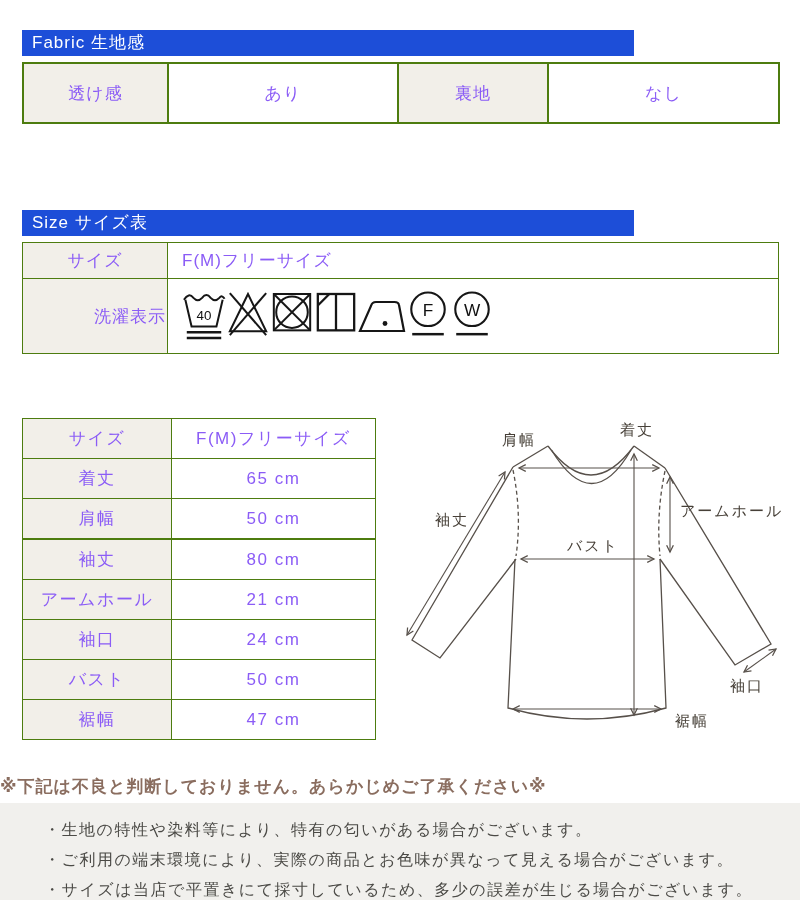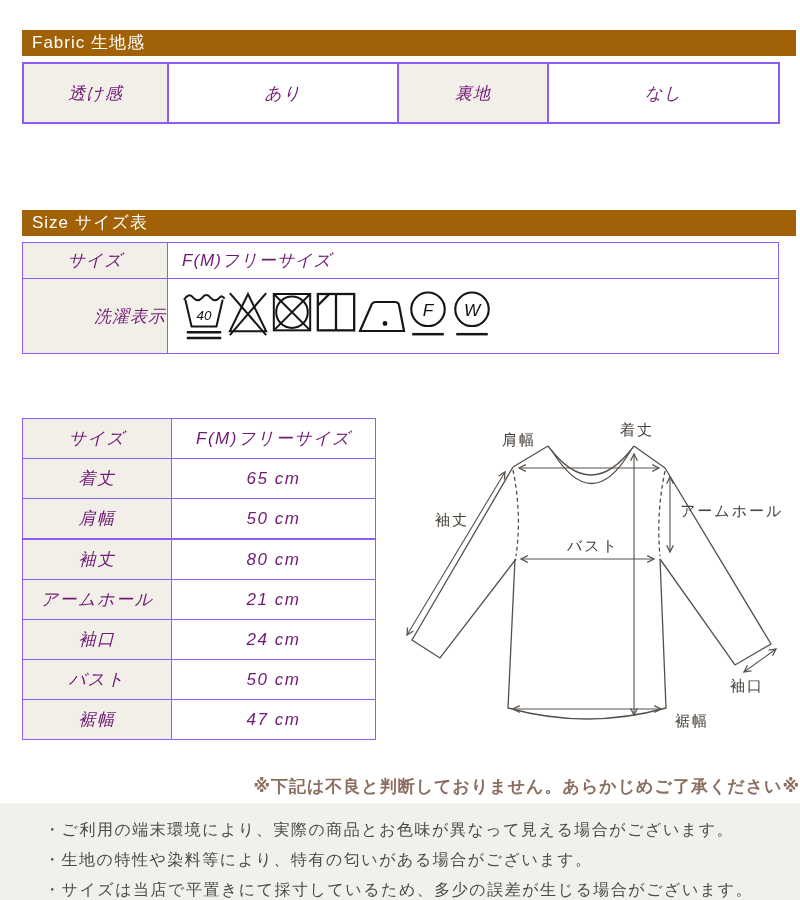--- a/index.html
+++ b/index.html
@@ -1,25 +1,25 @@
 <!DOCTYPE html>
 <html><head>
 <meta charset="utf-8">
 <style>
   html,body{margin:0;padding:0;background:#fff;}
   .page{position:relative;width:800px;height:900px;background:#ffffff;overflow:hidden;
         font-family:"Liberation Sans","DejaVu Sans",sans-serif;color:#55534d;}
 
   
-  .bar{position:absolute;left:22px;width:774px;height:26px;background:#a16207;color:#ffffff;
+  .bar{position:absolute;left:22px;width:612px;height:26px;background:#1d4ed8;color:#ffffff;
        font-size:17px;line-height:26px;padding-left:10px;box-sizing:border-box;letter-spacing:1px;}
 
   
   table{border-collapse:collapse;table-layout:fixed;}
-  td{border:2px solid #8b5cf6;text-align:center;font-size:17px;color:#701a75;letter-spacing:1px;font-style:italic;}
+  td{border:2px solid #4d7c0f;text-align:center;font-size:17px;color:#8b5cf6;letter-spacing:1px;}
   .labelcell{background:#f2efe9;}
 
   .fabric-table{position:absolute;left:22px;top:62px;width:756px;}
   .fabric-table td{height:56px;}
 
   .size-table{position:absolute;left:22px;top:242px;width:756px;}
   .size-table td{border-width:1.5px;}
   .size-table table, .size-table{border:0;}
   .size-table td.value{text-align:left;padding-left:14px;}
   .row-s td{height:33px;}
@@ -28,21 +28,21 @@
   .care-wrap svg{display:block;}
 
   .measure-table{position:absolute;left:22px;top:418px;width:353px;}
   .measure-table td{border-width:1px;height:37px;font-size:17px;letter-spacing:1.5px;}
   .measure-table tr.thick td{border-top-width:2px;}
 
   .diagram{position:absolute;left:388px;top:413px;width:412px;height:348px;}
   .diagram text{font-family:"Liberation Sans","DejaVu Sans",sans-serif;font-size:15px;
                 fill:#474038;letter-spacing:2px;}
 
-  .notes-heading{position:absolute;left:0;top:775px;width:800px;text-align:right;
+  .notes-heading{position:absolute;left:0;top:775px;width:800px;text-align:left;
                  color:#8a6d5f;font-size:17px;font-weight:bold;letter-spacing:1px;}
   .notes-box{position:absolute;left:0;top:803px;width:800px;height:97px;background:#f1f0ed;
              box-sizing:border-box;padding:12px 20px 0 44px;}
   .notes-box p{margin:0;font-size:16px;line-height:30px;color:#4b4a46;letter-spacing:1.5px;}
 
   .care-num{font-size:14px;fill:#111;letter-spacing:0;}
   .care-letter{font-size:18px;fill:#111;letter-spacing:0;}
 </style>
 </head>
 <body>
@@ -232,18 +232,18 @@
       <text x="64" y="112" text-anchor="middle">袖丈</text>
       <text x="292" y="103" text-anchor="start">アームホール</text>
       <text x="205" y="138" text-anchor="middle">バスト</text>
       <text x="359" y="278" text-anchor="middle">袖口</text>
       <text x="304" y="313" text-anchor="middle">裾幅</text>
     </g>
   </svg>
 
   <div class="notes-heading">※下記は不良と判断しておりません。あらかじめご了承ください※</div>
   <div class="notes-box">
+    <p>・生地の特性や染料等により、特有の匂いがある場合がございます。</p>
     <p>・ご利用の端末環境により、実際の商品とお色味が異なって見える場合がございます。</p>
-    <p>・生地の特性や染料等により、特有の匂いがある場合がございます。</p>
     <p>・サイズは当店で平置きにて採寸しているため、多少の誤差が生じる場合がございます。</p>
   </div>
 
 </div>
 
 </body></html>

